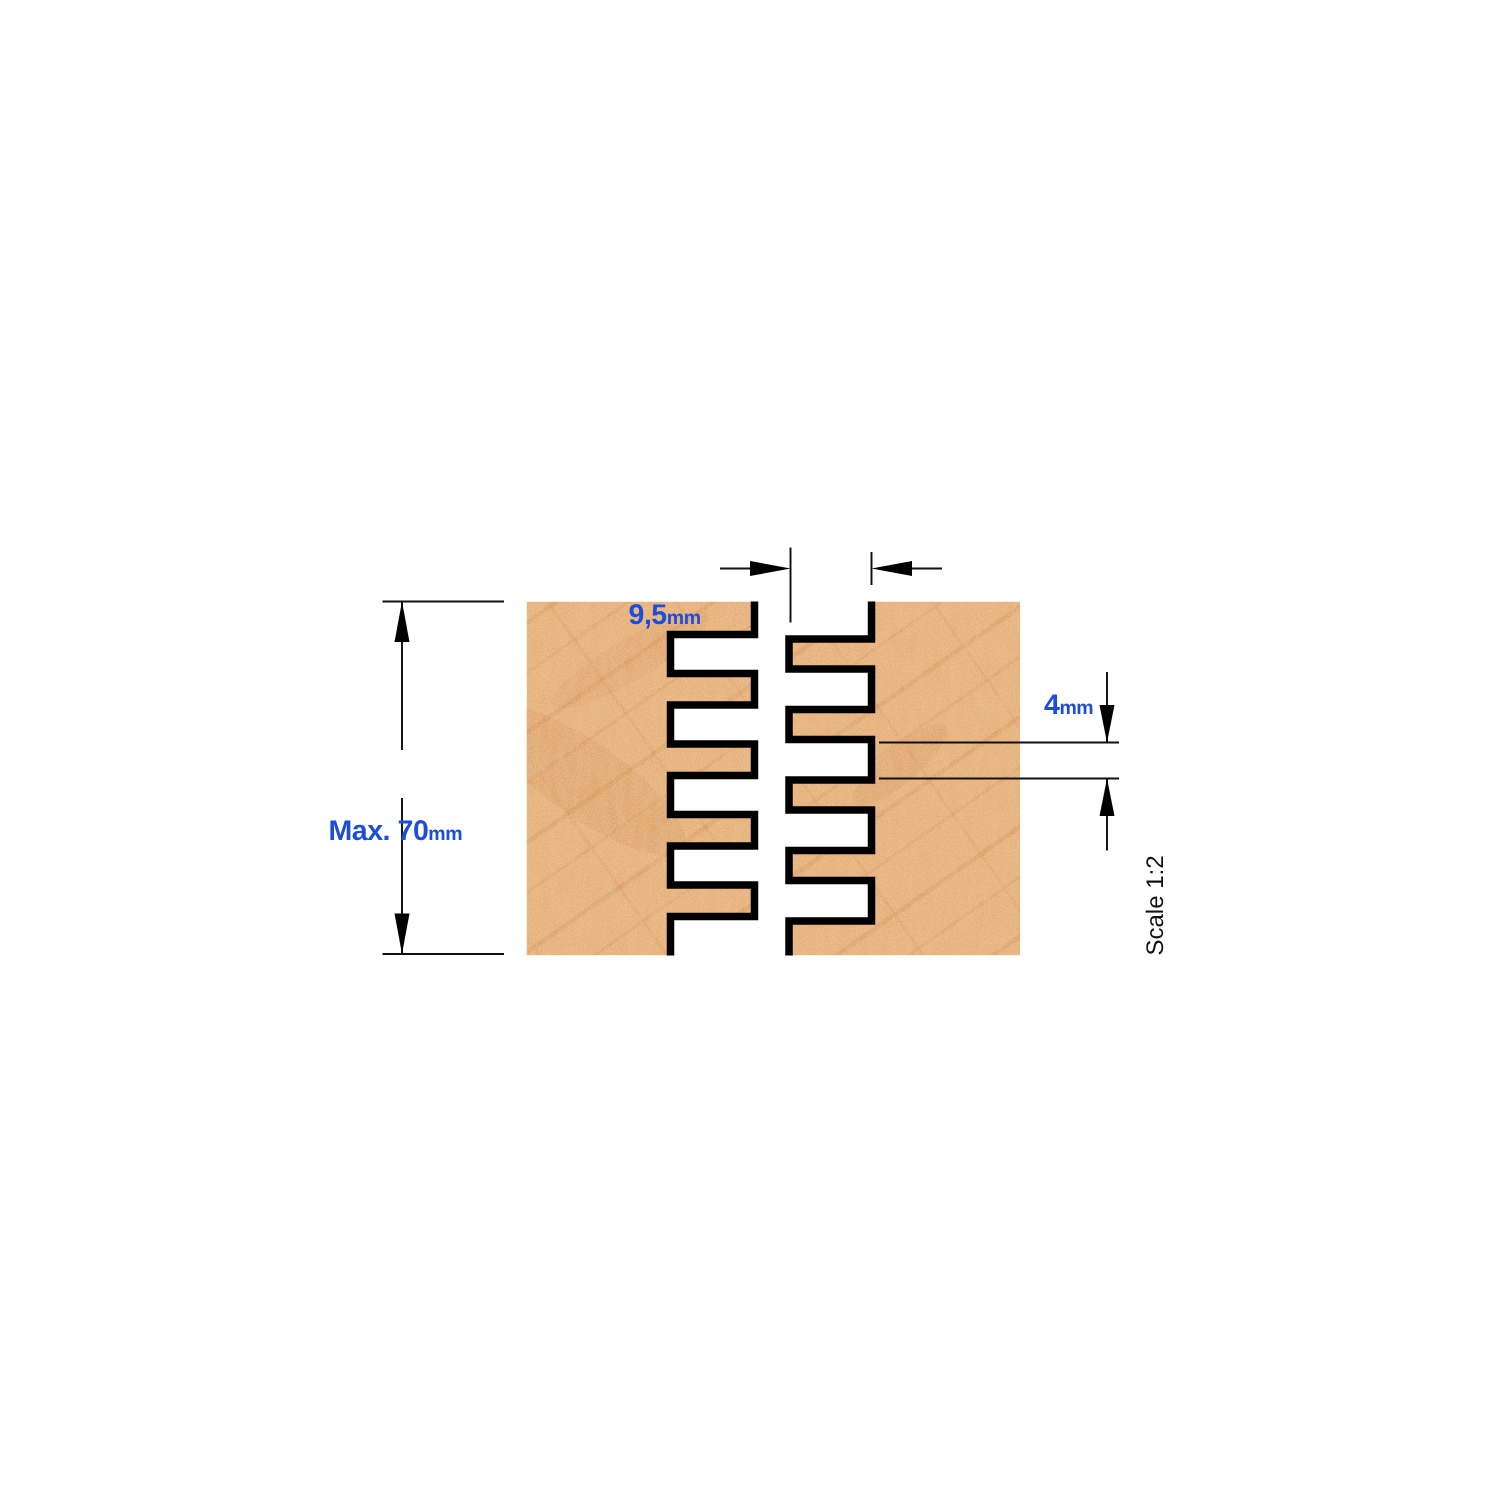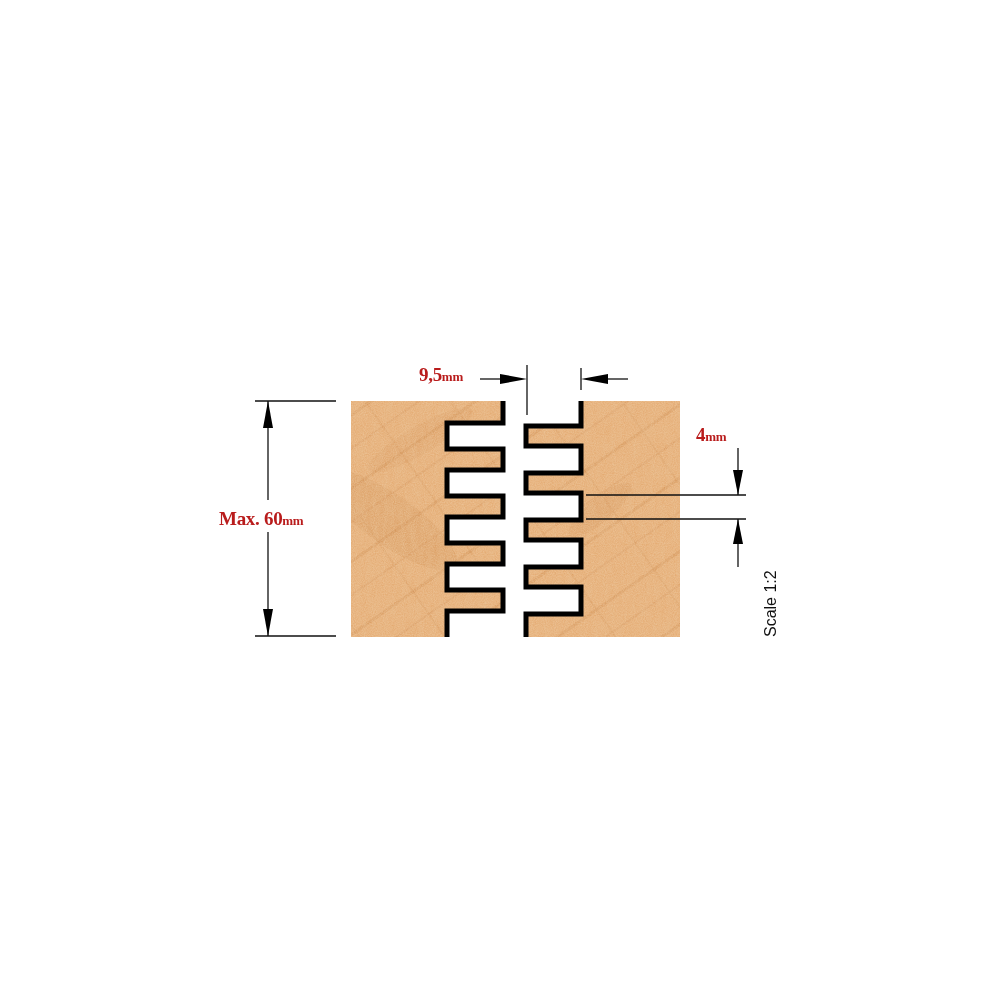--- a/index.html
+++ b/index.html
@@ -1,20 +1,20 @@
 <!DOCTYPE html>
 <html><head>
 <meta charset="utf-8">
 <style>
   html, body { margin: 0; padding: 0; background: #ffffff; }
   body { width: 1000px; height: 1000px; position: relative; overflow: hidden;
          font-family: "Liberation Sans", sans-serif; }
   #stage { position: absolute; left: 0; top: 0; width: 1000px; height: 1000px; }
-  .label { position: absolute; font-weight: bold; color: #b91c1c; white-space: nowrap;
-           font-family: Liberation Serif, serif; letter-spacing: -0.3px; }
+  .label { position: absolute; font-weight: bold; color: #1d4ed8; white-space: nowrap;
+           font-family: Liberation Sans, sans-serif; letter-spacing: -0.3px; margin-top: 36px; }
   .label .unit { font-size: 13px; font-weight: bold; }
   #lbl-width { left: 419px; top: 364px; font-size: 19px; }
   #lbl-height { left: 219px; top: 508px; font-size: 19px; }
   #lbl-pitch { left: 696px; top: 424px; font-size: 19px; }
   #lbl-scale { position: absolute; left: 762px; top: 637px; font-size: 16px; color: #111;
                transform: rotate(-90deg); transform-origin: 0 0; white-space: nowrap;
                font-family: "Liberation Sans", sans-serif; }
 </style>
 </head>
 <body>
@@ -97,16 +97,16 @@
       <line x1="586" y1="495" x2="746" y2="495"></line>
       <line x1="586" y1="519" x2="746" y2="519"></line>
       <line x1="738" y1="448" x2="738" y2="495"></line>
       <polygon points="738,495 733,470 743,470" stroke="none"></polygon>
       <line x1="738" y1="519" x2="738" y2="567"></line>
       <polygon points="738,519 733,544 743,544" stroke="none"></polygon>
     </g>
   </svg>
 
   <div class="label" id="lbl-width"><span>9,5</span><span class="unit">mm</span></div>
-  <div class="label" id="lbl-height"><span>Max. 60</span><span class="unit">mm</span></div>
+  <div class="label" id="lbl-height"><span>Max. 70</span><span class="unit">mm</span></div>
   <div class="label" id="lbl-pitch"><span>4</span><span class="unit">mm</span></div>
   <div id="lbl-scale">Scale 1:2</div>
 </div>
 
 </body></html>

